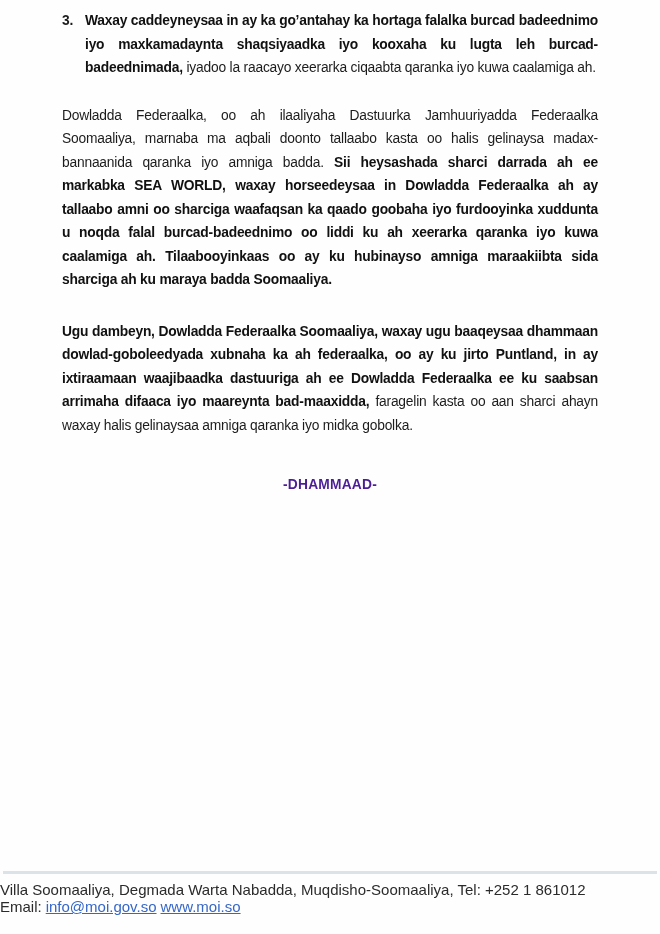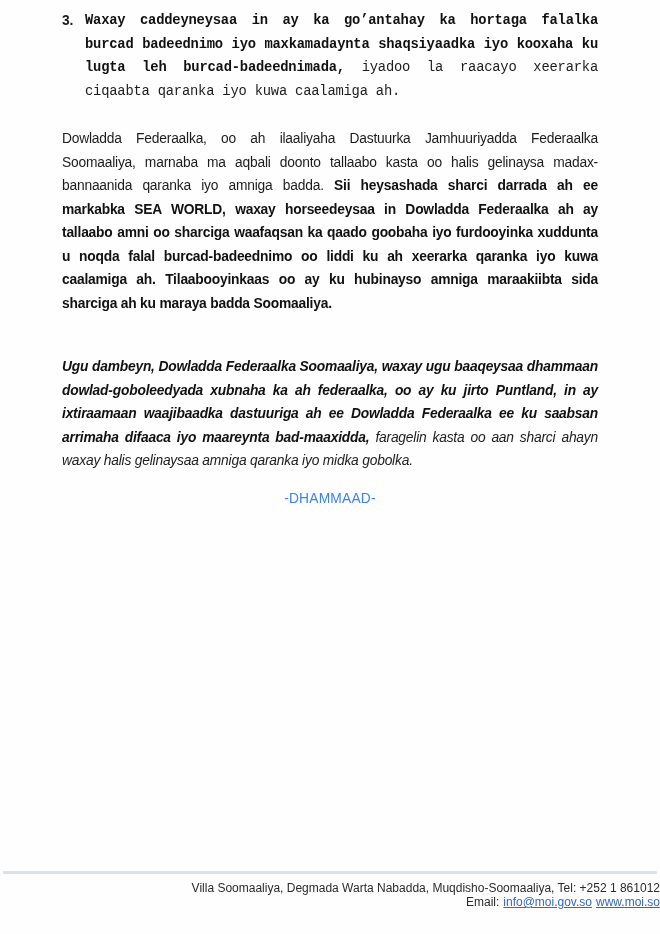--- a/index.html
+++ b/index.html
@@ -19,48 +19,48 @@
     line-height: 23.5px;
     letter-spacing: -0.2px;
     text-align: justify;
   }
   .list-item { display: flex; }
   .list-num {
     width: 23px;
     flex: 0 0 23px;
     font-weight: 700;
   }
-  .list-text { flex: 1; text-align: justify; font-family: Liberation Mono, monospace; }
+  .list-text { flex: 1; text-align: justify; }
   b { font-weight: 700; color: #111; }
   .para { margin-top: 24px; }
-  .para.second { margin-top: 40px; font-style: italic; }
+  .para.second { margin-top: 28px; }
   .end-marker {
-    margin-top: 14px;
+    margin-top: 36px;
     text-align: center;
-    font-weight: 400;
+    font-weight: 700;
     letter-spacing: 0.2px;
-    color: #3b82f6;
+    color: #4c1d95;
   }
   .footer {
     position: absolute;
     left: 0; right: 0; bottom: 0;
     height: 66px;
   }
   .footer-rule {
     position: absolute;
     top: 3px; left: 3px; right: 3px;
     height: 3px;
     background: #dbe3e9;
     border: none;
   }
   .footer-text {
     position: absolute;
-    top: 13px; left: 0; right: 0;
-    text-align: right;
-    font-size: 12px;
+    top: 13px; left: 0; right: 16px;
+    text-align: left;
+    font-size: 15px;
     letter-spacing: 0;
     color: #2b2b2b;
   }
   .footer-text a {
     text-decoration: underline;
     cursor: pointer;
     margin-left: 4px;
   }
 </style>
 </head>

